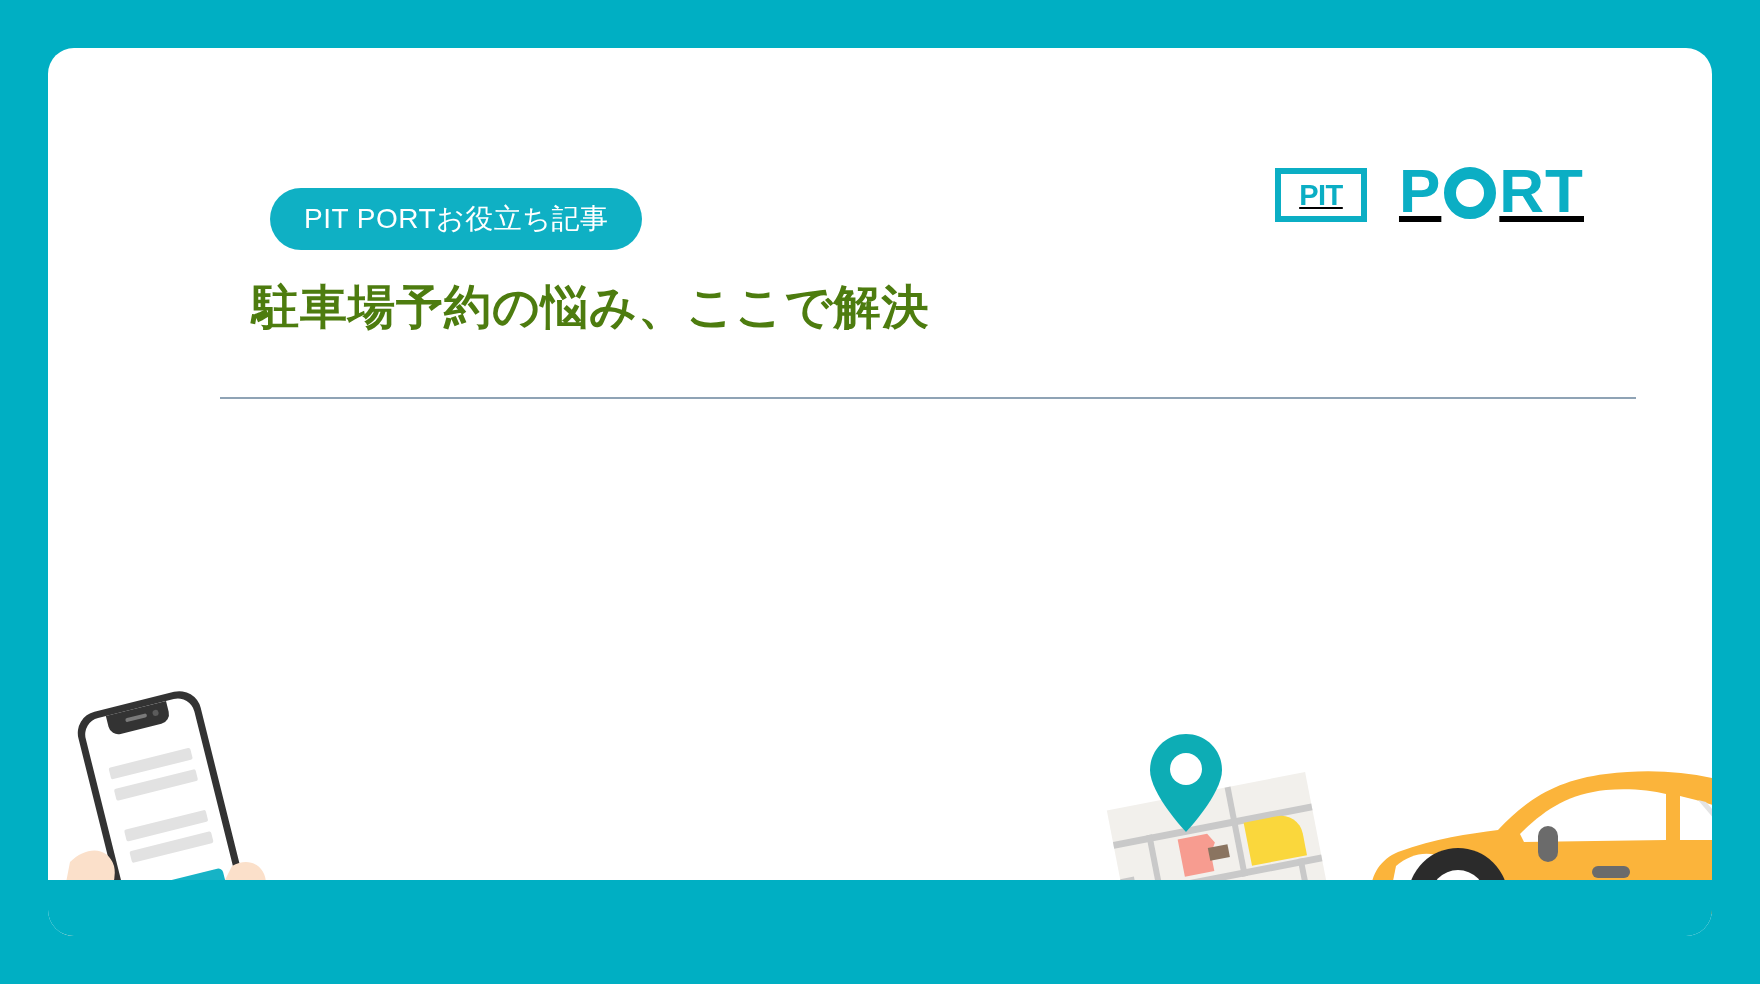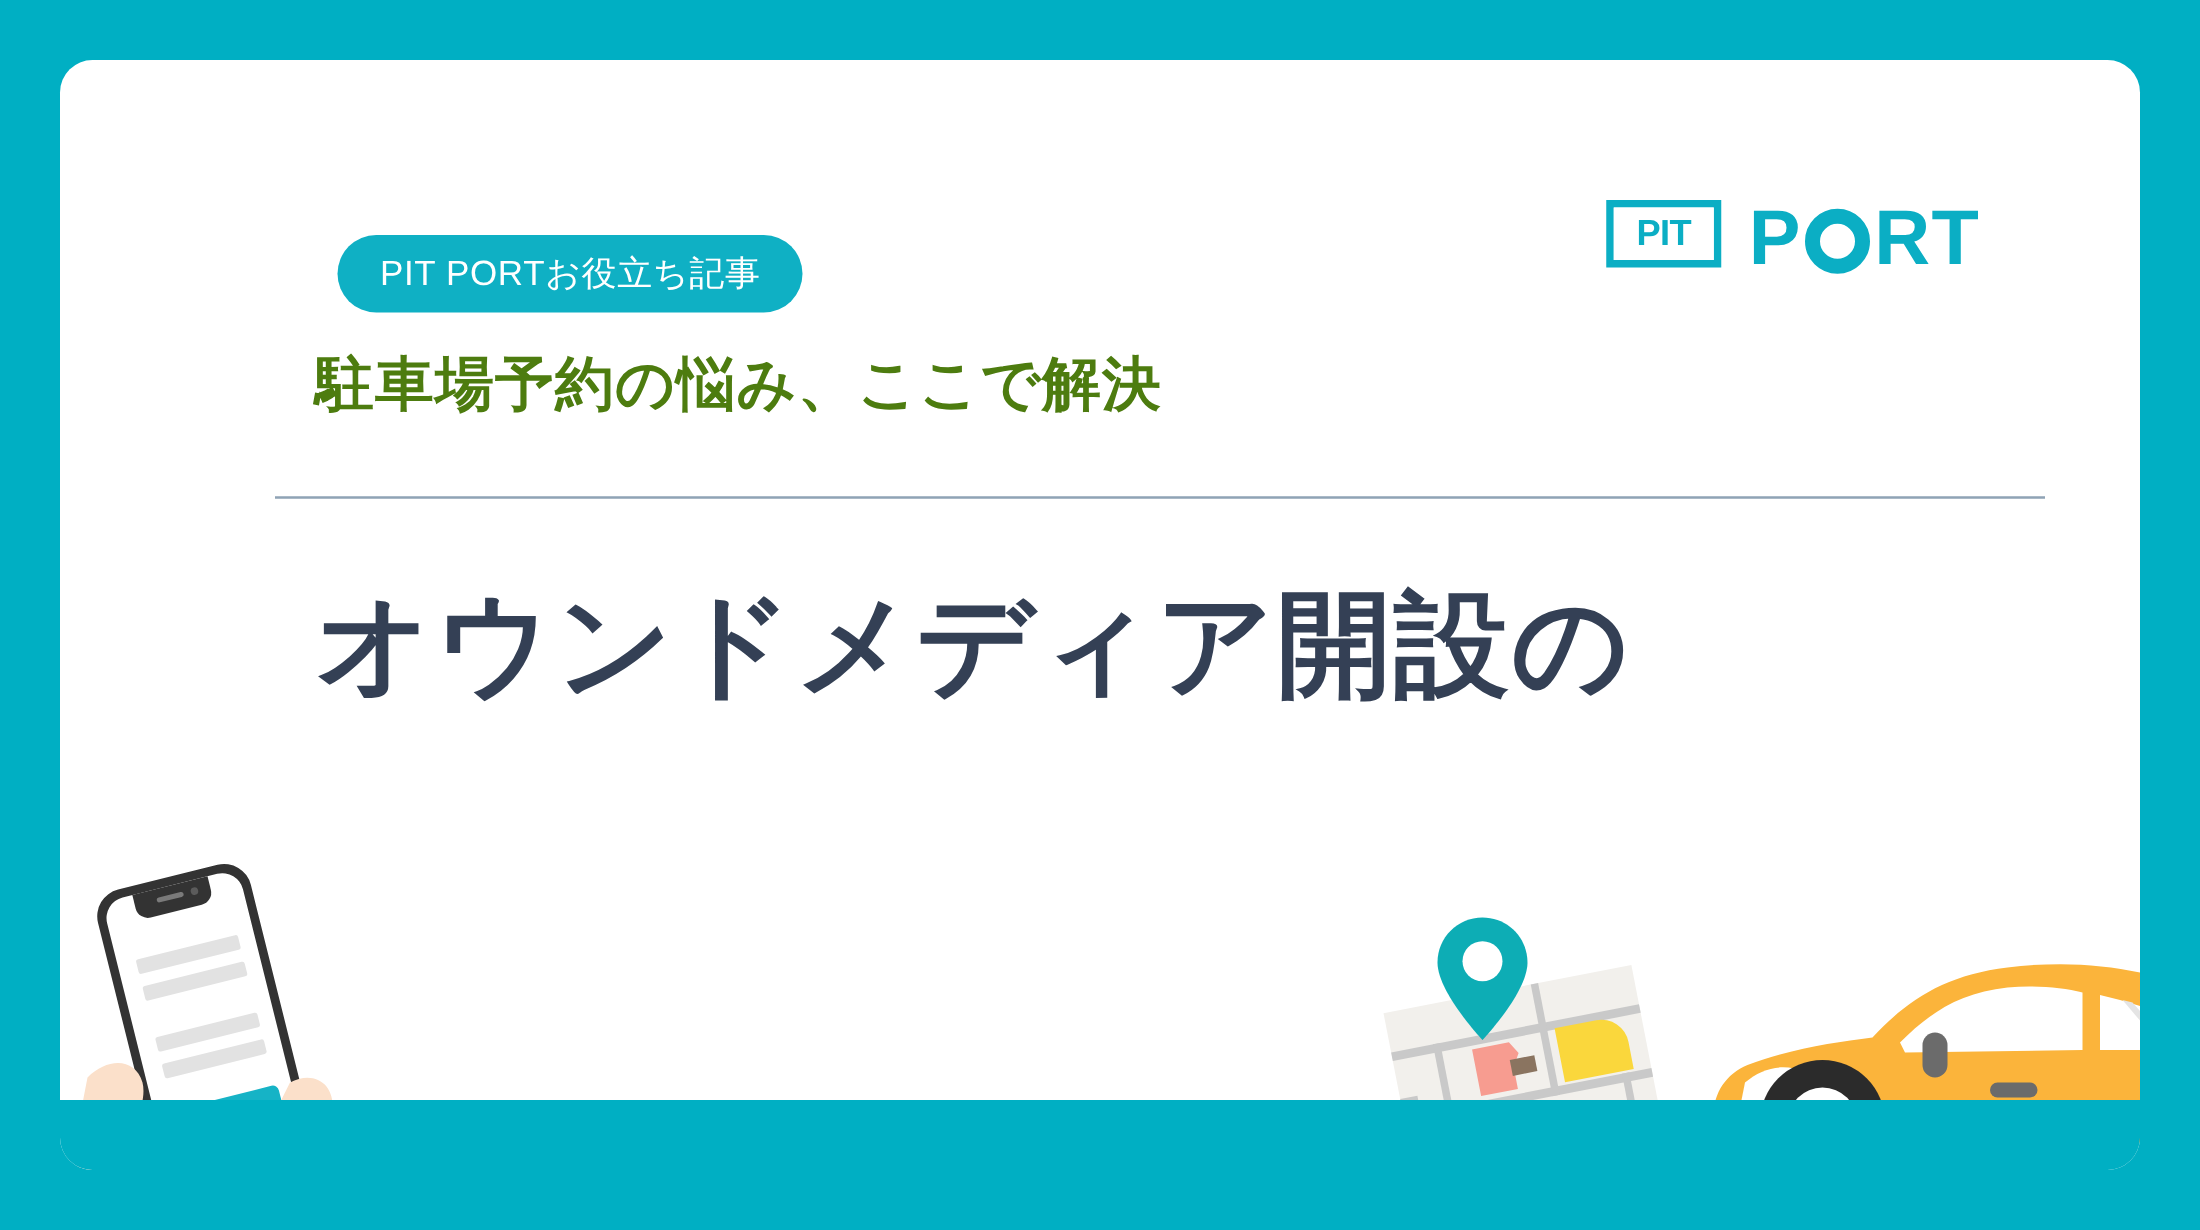--- a/index.html
+++ b/index.html
@@ -49,23 +49,24 @@
     white-space: nowrap;
     line-height: 1;
   }
 
   
   #logo {
     position: absolute;
     right: 128px;
     top: 112px;
     display: flex;
-    align-items: flex-start;
-    gap: 22px;
+    align-items: flex-end;
+    gap: 32px;
     height: 62px;
+    text-decoration: underline;
   }
   #logo-pit {
     width: 92px;
     height: 54px;
     border: 6px solid #0BAEC4;
     display: flex;
     align-items: center;
     justify-content: center;
     position: relative;
   }
@@ -195,21 +196,20 @@
         <span class="o-ring"></span>
         <span>RT</span>
       </div>
     </div>
 
     <div id="subtitle">駐車場予約の悩み、ここで解決</div>
 
     <div id="divider"></div>
 
     <div id="main-title">
-      <div>オウンドメディア開設の</div>
     </div>
 
     <svg id="phone-illustration" viewBox="0 0 220 270">
       <g transform="rotate(-14 110 150)">
 
         <rect x="38" y="30" width="126" height="250" rx="22" fill="#333333"></rect>
         <rect x="45" y="37" width="112" height="236" rx="17" fill="#FFFFFF"></rect>
 
         <path d="M70 37 H132 V48 a10 10 0 0 1 -10 10 H80 a10 10 0 0 1 -10 -10 Z" fill="#333333"></path>
         <rect x="88" y="44" width="22" height="4" rx="2" fill="#7A7A7A"></rect>

